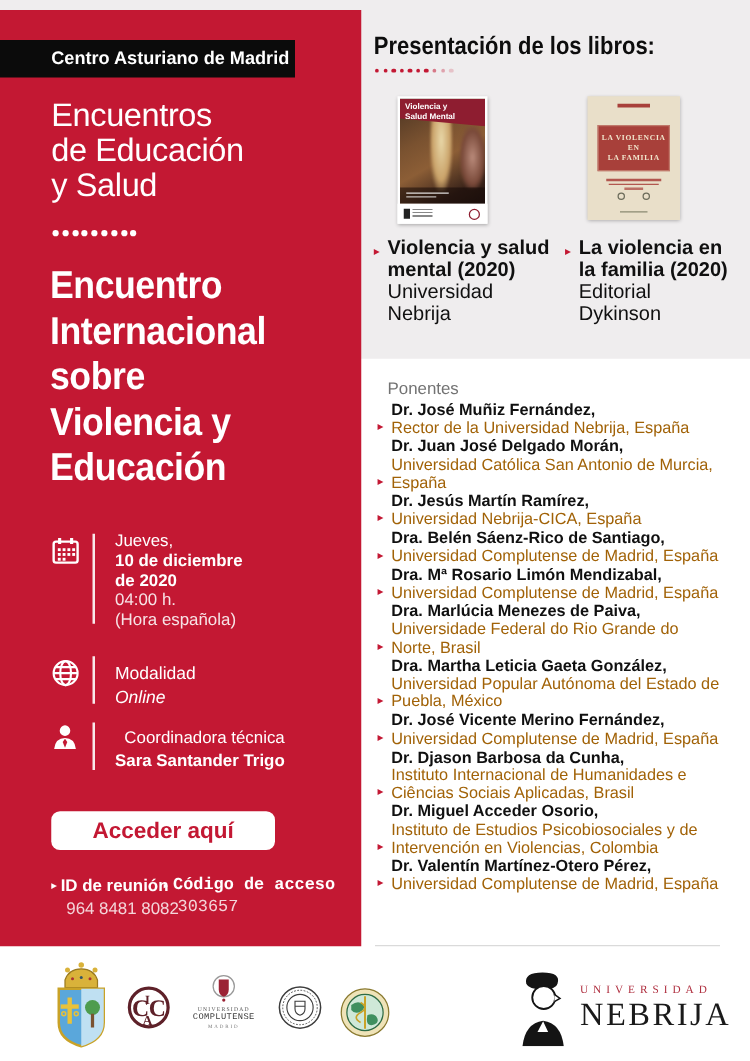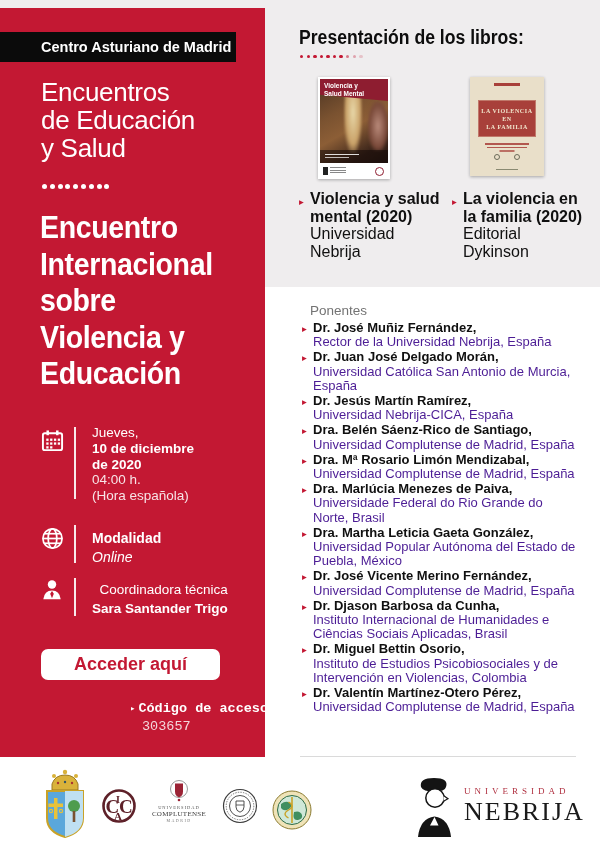--- a/index.html
+++ b/index.html
@@ -3,39 +3,39 @@
 <meta charset="utf-8">
 <style>
   html,body{margin:0;padding:0;}
   body{
     width:600px;height:849px;position:relative;overflow:hidden;background:#ffffff;
     font-family:"Liberation Sans","DejaVu Sans",sans-serif;color:#111;
   }
   
   .bg-top{position:absolute;left:0;top:0;width:600px;height:287px;background:#EFEDEE;}
   
-  .red-panel{position:absolute;left:0;top:8px;width:265px;height:749px;background:#C31833;color:#fff;}
+  .red-panel{position:absolute;left:0;top:8px;width:289px;height:749px;background:#C31833;color:#fff;}
   .banner{position:absolute;left:0;top:24px;width:236px;height:30px;background:#0B0B0B;
     display:flex;align-items:center;box-sizing:border-box;padding-left:41px;
     font-size:14.5px;font-weight:bold;white-space:nowrap;}
   .series{position:absolute;left:41px;top:70px;font-size:26px;line-height:28px;font-weight:400;letter-spacing:-0.3px;}
   .dots{position:absolute;display:flex;}
   .dots-white{left:42px;top:176px;gap:2.8px;}
   .dots-white span{width:5px;height:5px;border-radius:50%;background:#fff;}
   .event-title{position:absolute;left:40px;top:202px;margin:0;font-size:31px;line-height:36.5px;
     font-weight:bold;letter-spacing:-0.4px;transform:scaleX(0.92);transform-origin:left top;white-space:nowrap;}
   .vdiv{position:absolute;left:74px;width:1.5px;background:rgba(255,255,255,0.9);}
   .d1{top:419px;height:72px;} .d2{top:517px;height:38px;} .d3{top:570px;height:38px;}
   .icn{position:absolute;left:41px;}
   .icn-cal{top:421px;} .icn-globe{top:519px;} .icn-person{top:571px;}
   .sched{position:absolute;left:92px;top:417px;font-size:13.5px;line-height:15.8px;}
   .sched .b{font-weight:bold;}
   .sched .dim{opacity:.88;}
   .modality{position:absolute;left:92px;top:521px;font-size:14px;line-height:18.5px;}
-  .modality .lab{font-weight:bold;text-align:center;}
+  .modality .lab{font-weight:normal;text-align:center;}
   .modality .val{font-style:italic;}
   .coord{position:absolute;left:92px;top:573px;font-size:13.5px;line-height:18.5px;text-align:right;}
   .coord .nm{font-weight:bold;}
   .btn{position:absolute;left:41px;top:641px;width:179px;height:31px;background:#fff;border-radius:7px;
     color:#C31833;font-weight:bold;font-size:18px;display:flex;align-items:center;justify-content:center;
     cursor:pointer;border:none;}
   .mcol{position:absolute;top:693px;font-size:13.5px;white-space:nowrap;}
   .mc1{left:41px;} .mc2{left:130px;font-family:Liberation Mono, monospace;}
   .mhead{font-weight:bold;display:flex;align-items:center;}
   .mhead .tri-w{font-size:9px;margin-right:3px;}
@@ -80,33 +80,33 @@
   
   .caption{position:absolute;top:190px;font-size:16px;line-height:17.5px;color:#101010;display:flex;}
   .cap1{left:299px;} .cap2{left:452px;}
   .caption .tri-r{flex:none;width:11px;padding-top:3px;}
   .caption .bold{font-weight:bold;}
   .tri-r{color:#C31833;font-size:9.5px;}
   .tri-r::before{content:"\25B8";}
   
   .ponentes-label{position:absolute;left:310px;top:303px;font-size:13.5px;color:#737373;}
   .speakers{position:absolute;left:302px;top:321px;width:284px;}
-  .speaker{display:flex;margin-bottom:1px;}
+  .speaker{display:flex;margin-bottom:1px;align-items:flex-end;}
   .speaker .tri-r{flex:none;width:11px;line-height:14.2px;padding-top:1px;}
   .sp-name{font-weight:bold;font-size:13px;line-height:14.2px;color:#101010;}
-  .sp-aff{font-size:13px;line-height:14.2px;color:#4c1d95;white-space:pre-line;}
+  .sp-aff{font-size:13px;line-height:14.2px;color:#a16207;white-space:pre-line;}
   .hr-line{position:absolute;left:300px;top:756px;width:276px;height:1px;background:#DADADA;}
   
   .footer{position:absolute;left:0;top:760px;width:600px;height:89px;background:#fff;}
   .lg{position:absolute;}
   .lg-asturias{left:42px;top:8px;}
   .lg-cica{left:101px;top:25px;}
   .lg-ucm{left:155px;top:19px;width:48px;display:flex;flex-direction:column;align-items:center;}
   .ucm-l1{font-size:4.5px;letter-spacing:1px;color:#555;margin-top:2px;font-family:"Liberation Serif",serif;}
-  .ucm-l2{font-size:7px;color:#3c3c3c;font-family:Liberation Serif, serif;letter-spacing:.3px;text-align:center;}
+  .ucm-l2{font-size:7px;color:#3c3c3c;font-family:Liberation Mono, monospace;letter-spacing:.3px;text-align:center;}
   .ucm-l3{font-size:4px;letter-spacing:1.5px;color:#777;font-family:"Liberation Serif",serif;}
   .lg-seal{left:222px;top:28px;}
   .lg-globe{left:272px;top:30px;}
   .lg-nebrija{left:415px;top:15px;display:flex;align-items:center;}
   .neb-text{margin-left:11px;}
   .neb-top{font-family:"Liberation Serif","DejaVu Serif",serif;font-size:9px;letter-spacing:4px;color:#B03040;}
   .neb-name{font-family:"Liberation Serif","DejaVu Serif",serif;font-size:26px;letter-spacing:2px;color:#1a1a1a;margin-top:1px;}
 </style>
 </head>
 <body>
@@ -195,20 +195,27 @@
     </svg>
   </span>
   <div class="vdiv d3"></div>
   <div class="coord">
     <div>Coordinadora técnica</div>
     <div class="nm">Sara Santander Trigo</div>
   </div>
 
   <button class="btn">Acceder aquí</button>
 
+  <div class="mcol mc1">
+    <div class="mhead">
+      <span class="tri-w"></span>
+      <span>ID de reunión</span>
+    </div>
+    <div class="mval">964 8481 8082</div>
+  </div>
   <div class="mcol mc2">
     <div class="mhead">
       <span class="tri-w"></span>
       <span>Código de acceso</span>
     </div>
     <div class="mval">303657</div>
   </div>
 </aside>
 
 <h2 class="books-title">Presentación de los libros:</h2>
@@ -354,21 +361,21 @@
     <div class="sp-text">
       <div class="sp-name">Dr. Djason Barbosa da Cunha,</div>
       <div class="sp-aff">Instituto Internacional de Humanidades e
 Ciências Sociais Aplicadas, Brasil</div>
     </div>
   </div>
 
   <div class="speaker">
     <span class="tri-r"></span>
     <div class="sp-text">
-      <div class="sp-name">Dr. Miguel Bettin Osorio,</div>
+      <div class="sp-name">Dr. Miguel Acceder Osorio,</div>
       <div class="sp-aff">Instituto de Estudios Psicobiosociales y de
 Intervención en Violencias, Colombia</div>
     </div>
   </div>
 
   <div class="speaker">
     <span class="tri-r"></span>
     <div class="sp-text">
       <div class="sp-name">Dr. Valentín Martínez-Otero Pérez,</div>
       <div class="sp-aff">Universidad Complutense de Madrid, España</div>

